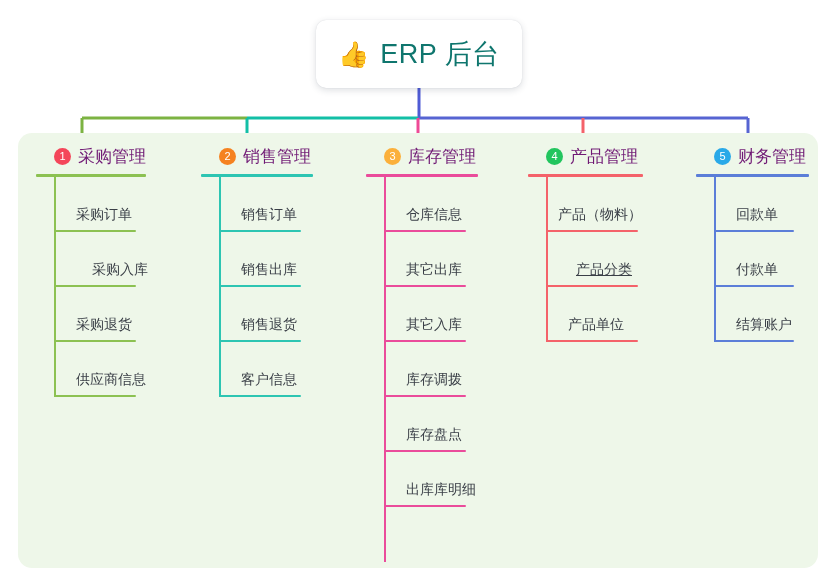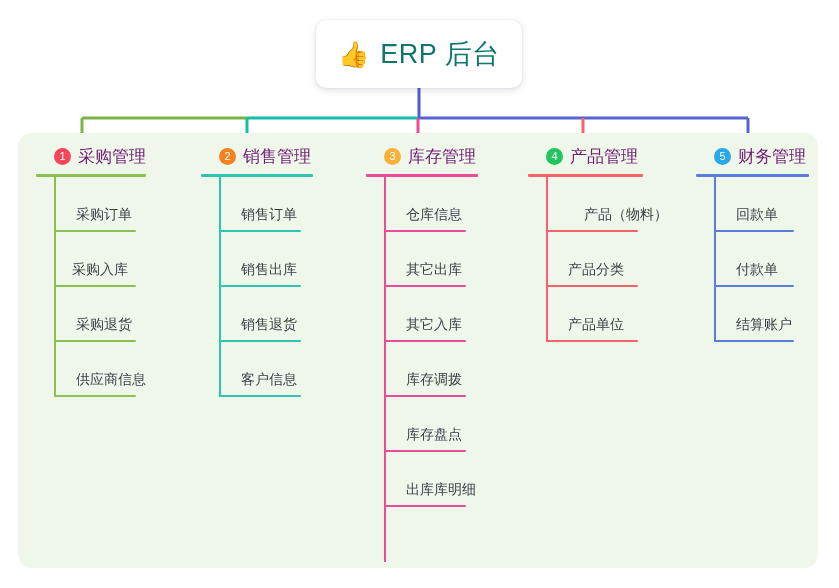--- a/index.html
+++ b/index.html
@@ -168,21 +168,21 @@
           <span class="col-title">采购管理</span>
         </div>
         <div class="col-rule" style="background: rgb(140, 193, 82); width: 110px;"></div>
         <div class="items">
           <div class="spine" style="background: rgb(140, 193, 82); left: 18px; height: 220px;"></div>
           <div class="item">
             <span class="item-label" style="left: 40px;">采购订单</span>
             <div class="item-rule" style="background: rgb(140, 193, 82); left: 18px; width: 82px;"></div>
           </div>
           <div class="item">
-            <span class="item-label" style="left: 36px; text-align: right;">采购入库</span>
+            <span class="item-label" style="left: 56px; text-align: right;">采购入库</span>
             <div class="item-rule" style="background: rgb(140, 193, 82); left: 18px; width: 82px;"></div>
           </div>
           <div class="item">
             <span class="item-label" style="left: 40px;">采购退货</span>
             <div class="item-rule" style="background: rgb(140, 193, 82); left: 18px; width: 82px;"></div>
           </div>
           <div class="item">
             <span class="item-label" style="left: 40px;">供应商信息</span>
             <div class="item-rule" style="background: rgb(140, 193, 82); left: 18px; width: 82px;"></div>
           </div>
@@ -250,25 +250,25 @@
       </div>
       <div class="column" style="left: 528px; width: 155px;">
         <div class="col-head">
           <span class="badge" style="background: rgb(34, 197, 94);">4</span>
           <span class="col-title">产品管理</span>
         </div>
         <div class="col-rule" style="background: rgb(244, 98, 106); width: 115px;"></div>
         <div class="items">
           <div class="spine" style="background: rgb(244, 98, 106); left: 18px; height: 165px;"></div>
           <div class="item">
-            <span class="item-label" style="left: 56px;">产品（物料）</span>
+            <span class="item-label" style="left: 30px;">产品（物料）</span>
             <div class="item-rule" style="background: rgb(244, 98, 106); left: 18px; width: 92px;"></div>
           </div>
           <div class="item">
-            <span class="item-label" style="left: 40px;">产品分类</span>
+            <span class="item-label" style="left: 48px; text-decoration: underline;">产品分类</span>
             <div class="item-rule" style="background: rgb(244, 98, 106); left: 18px; width: 92px;"></div>
           </div>
           <div class="item">
             <span class="item-label" style="left: 40px;">产品单位</span>
             <div class="item-rule" style="background: rgb(244, 98, 106); left: 18px; width: 92px;"></div>
           </div>
         </div>
       </div>
       <div class="column" style="left: 696px; width: 150px;">
         <div class="col-head">

